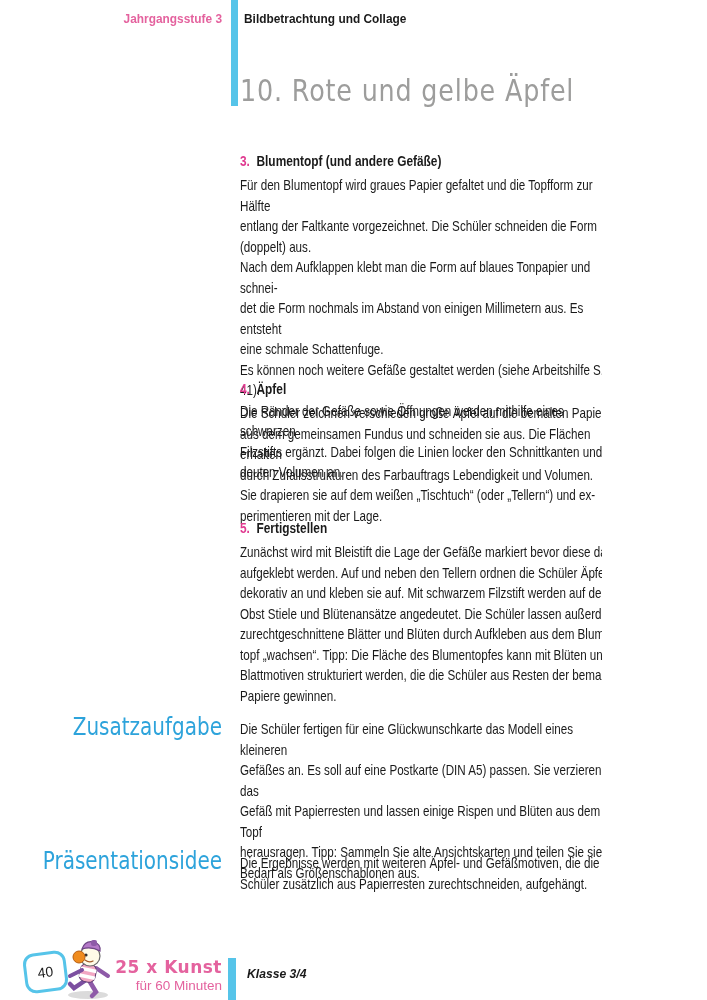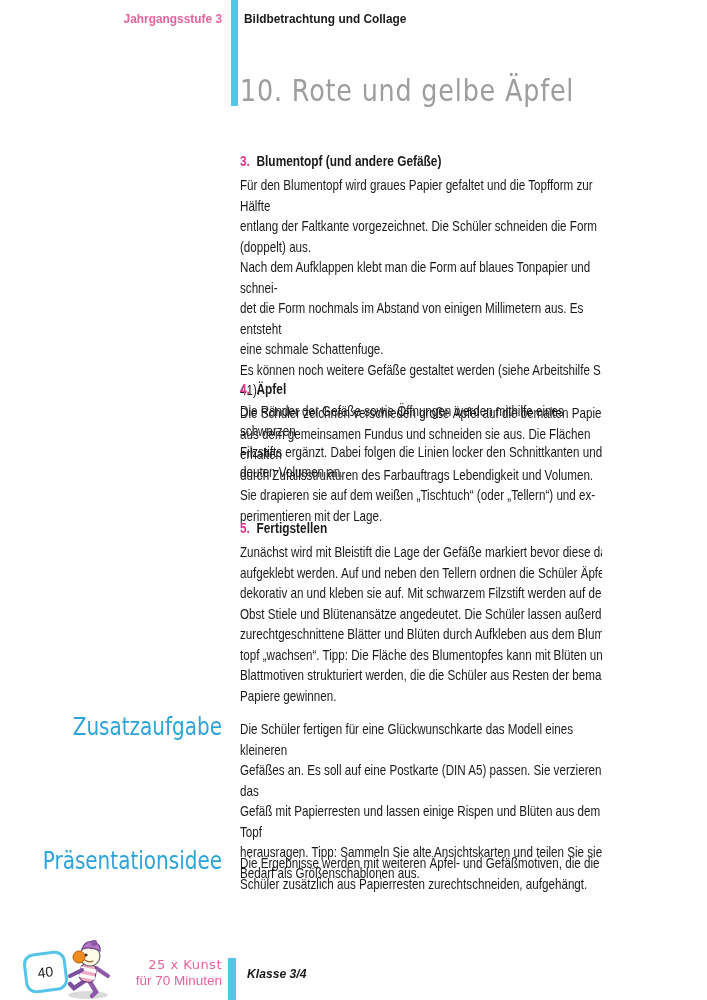--- a/index.html
+++ b/index.html
@@ -128,22 +128,23 @@
   .footer-series {
     position: absolute;
     left: 0; top: 957px;
     width: 222px;
     text-align: right;
     color: #e4629e;
     line-height: 1.25;
   }
   .footer-series .hand {
     font-family: "DejaVu Sans", sans-serif;
-    font-size: 13px;
+    font-size: 17px;
     letter-spacing: 0.5px;
+    font-weight: bold;
   }
   .footer-series .plain {
     font-size: 13.5px;
   }
   .bottom-rule {
     position: absolute;
     left: 228px; top: 958px;
     width: 7.5px; height: 42px;
     background: #56c4e9;
   }
@@ -251,20 +252,20 @@
     <path d="M27 22 q4 3 8 1" fill="none" stroke="#a05a2c" stroke-width="1.2" stroke-linecap="round"></path>
 
     <circle cx="21" cy="19" r="6" fill="#f08c1e" stroke="#b85e10" stroke-width="1"></circle>
 
     <path d="M24 11 q3 -9 12 -7 q7 2 6 9 q-9 -5 -18 -2 z" fill="#b478c8" stroke="#6e4586" stroke-width="1.2"></path>
     <rect x="33" y="2" width="6" height="6" rx="2" fill="#8e5aa8"></rect>
   </svg>
 
   <div class="footer-series">
     <div class="hand">25 x Kunst</div>
-    <div class="plain">für 70 Minuten</div>
+    <div class="plain">für 60 Minuten</div>
   </div>
 
   <div class="bottom-rule"></div>
 
   <div class="class-label">Klasse 3/4</div>
 
 </div>
 
 </body></html>

